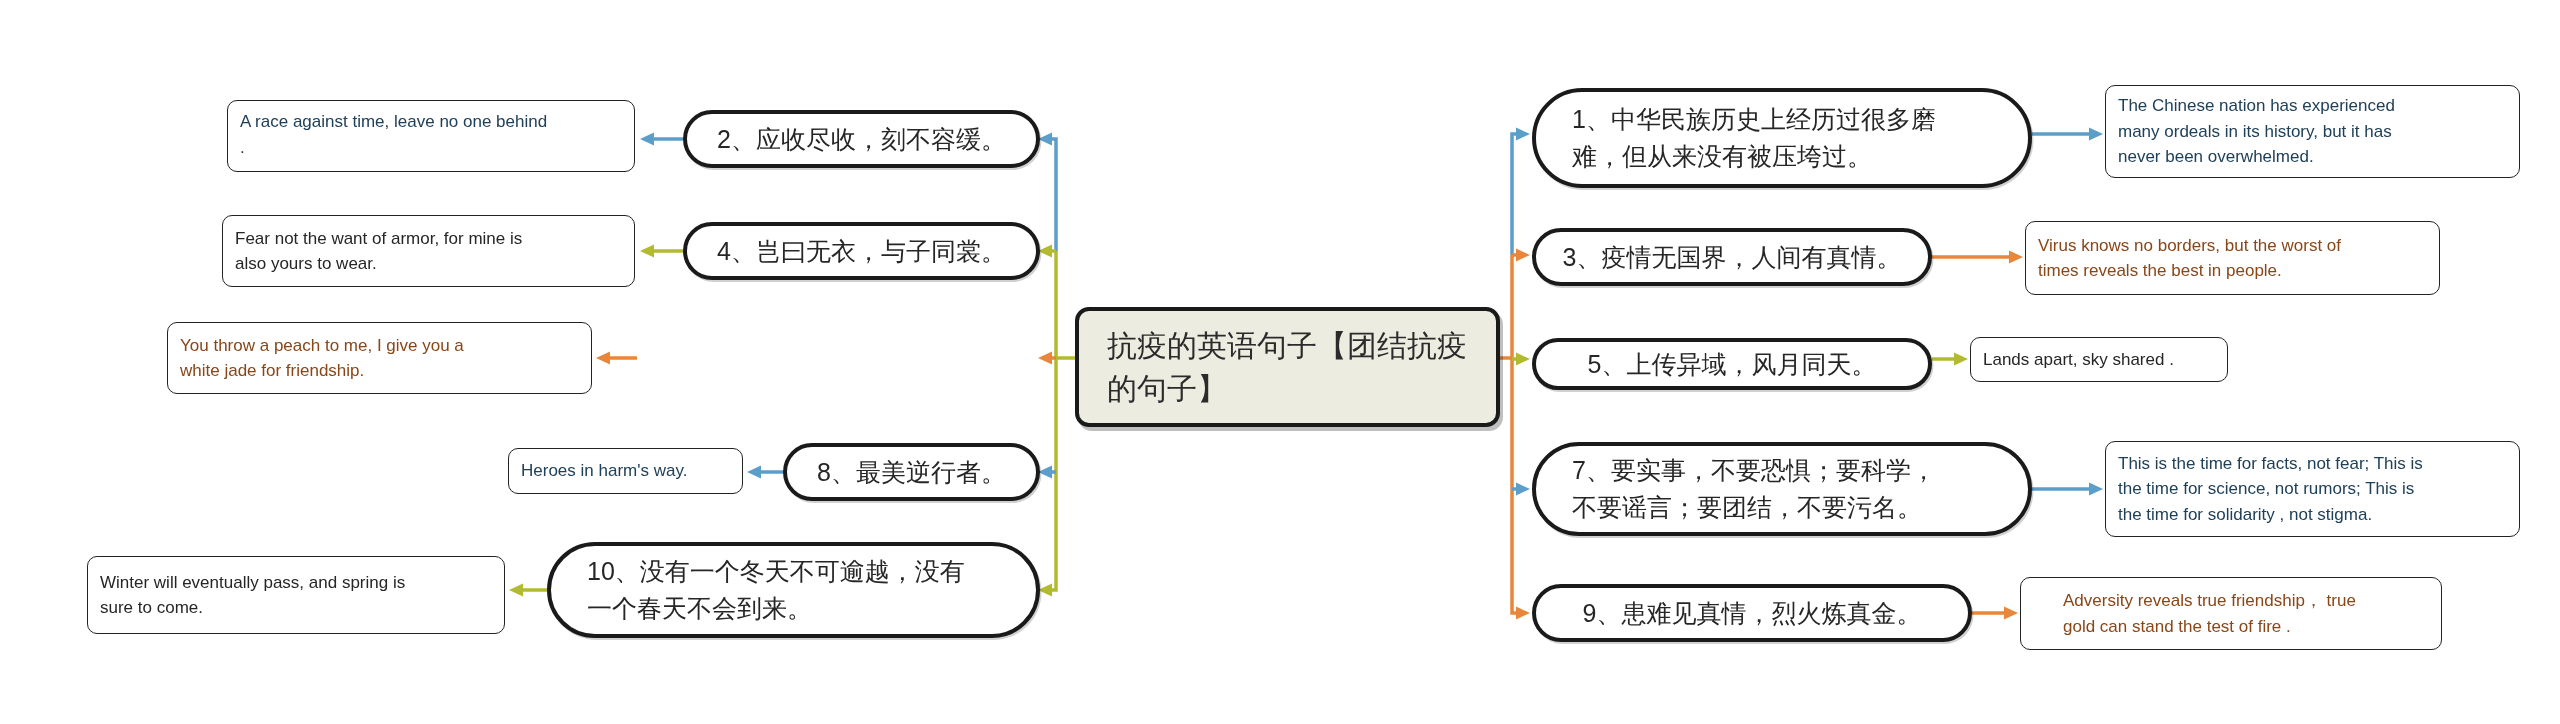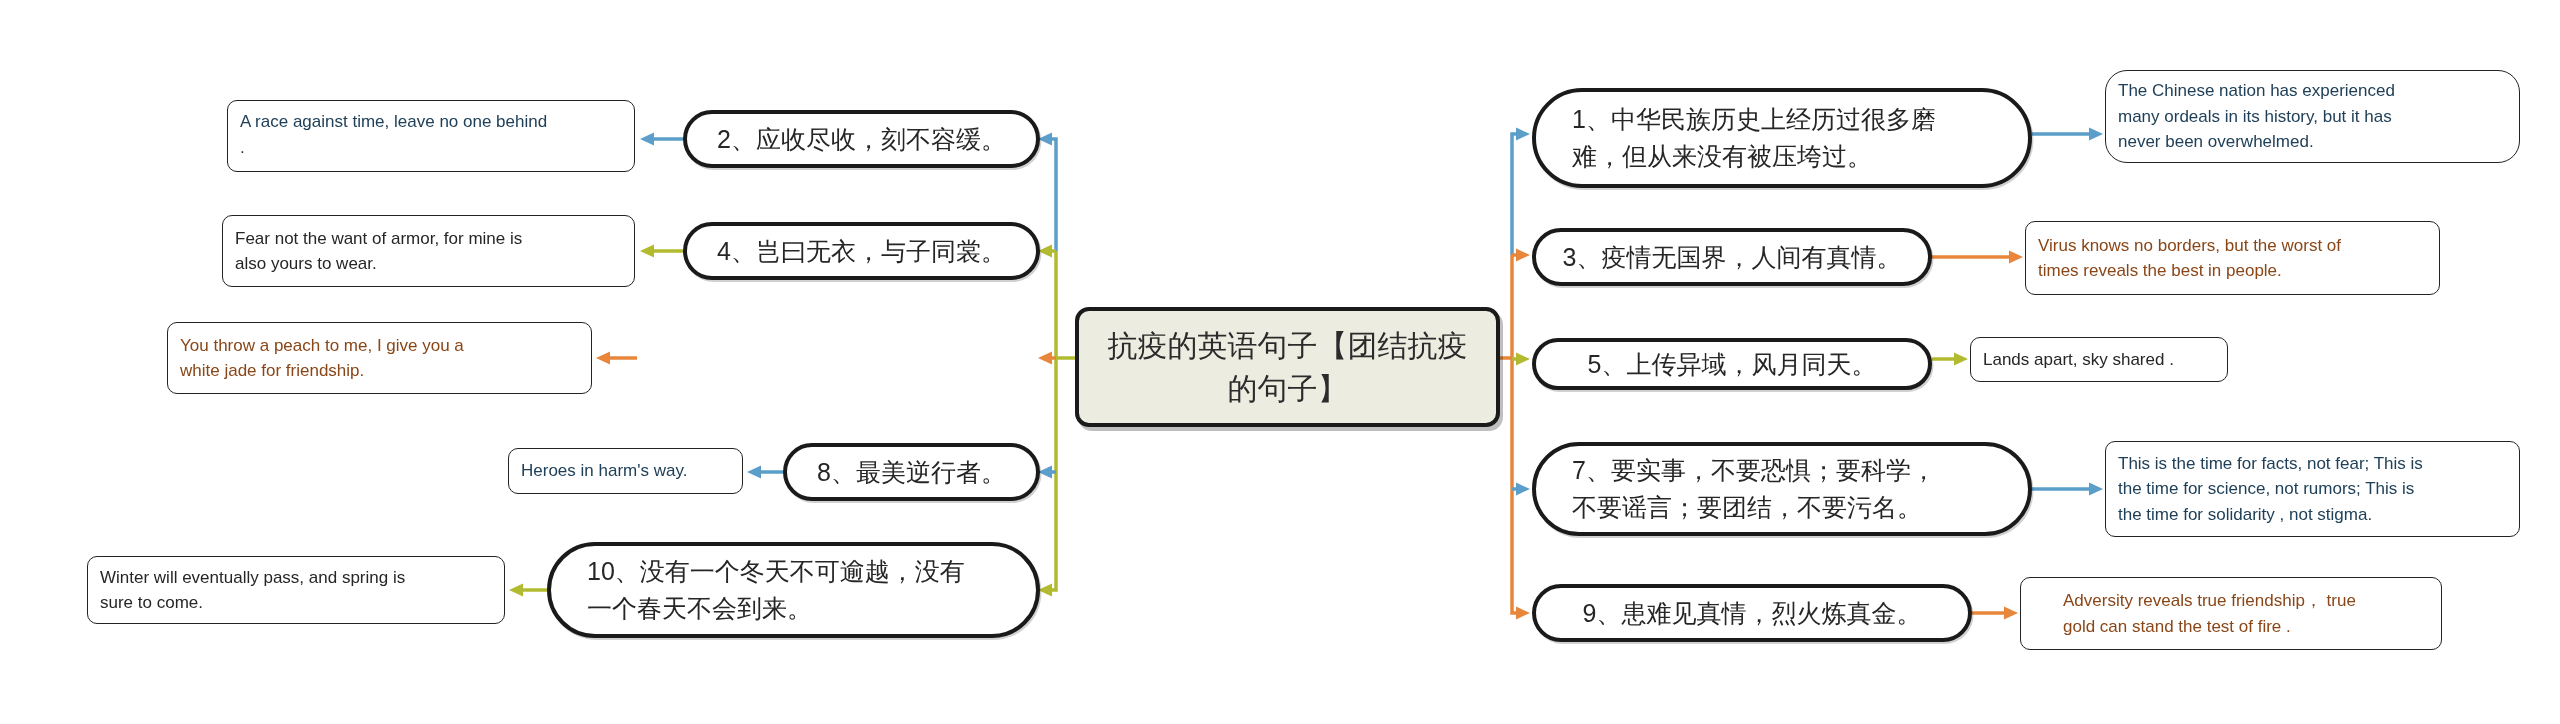--- a/index.html
+++ b/index.html
@@ -7,21 +7,21 @@
           font-family:"Liberation Sans","DejaVu Sans",sans-serif;}
   #wires{position:absolute;left:0;top:0;width:2560px;height:724px;pointer-events:none;}
 
   .node{position:absolute;box-sizing:border-box;background:#ffffff;border:4px solid #1a1a1a;
         border-radius:999px;display:flex;align-items:center;justify-content:center;
         color:#262626;font-size:25px;line-height:1.4;white-space:nowrap;
         box-shadow:1.5px 2px 0 rgba(0,0,0,0.18);}
   .node.multi{white-space:pre-line;justify-content:flex-start;text-align:left;
         padding:0 36px;line-height:1.5;}
   .center-node{position:absolute;box-sizing:border-box;background:#EDECE1;border:4px solid #1a1a1a;
-        border-radius:14px;display:flex;align-items:center;justify-content:center;text-align:center;
+        border-radius:14px;display:flex;align-items:center;justify-content:center;text-align:left;
         color:#2b2b2b;font-size:30px;line-height:1.45;padding:0 28px;
         box-shadow:3px 4px 0 rgba(0,0,0,0.25);}
   .en{position:absolute;box-sizing:border-box;background:#ffffff;border:1.5px solid #222222;
         border-radius:10px;font-size:17px;line-height:1.5;padding:8px 12px;
         white-space:pre-line;display:flex;align-items:center;}
   .en.single{white-space:nowrap;}
   .c-blue{color:#1F4058;}
   .c-brown{color:#8A4617;}
   .c-black{color:#262626;}
 </style>
@@ -87,32 +87,32 @@
   <div class="node multi" style="left:547px;top:542px;width:493px;height:96px;">10、没有一个冬天不可逾越，没有
 一个春天不会到来。</div>
 
   <div class="en c-blue" style="left:227px;top:100px;width:408px;height:72px;align-items:flex-start;">A race against time, leave no one behind
 .</div>
   <div class="en c-black" style="left:222px;top:215px;width:413px;height:72px;">Fear not the want of armor, for mine is
 also yours to wear.</div>
   <div class="en c-brown" style="left:167px;top:322px;width:425px;height:72px;">You throw a peach to me, I give you a
 white jade for friendship.</div>
   <div class="en single c-blue" style="left:508px;top:448px;width:235px;height:46px;">Heroes in harm's way.</div>
-  <div class="en c-black" style="left:87px;top:556px;width:418px;height:68px;">Winter will eventually pass, and spring is
+  <div class="en c-black" style="left:87px;top:556px;width:418px;height:78px;">Winter will eventually pass, and spring is
 sure to come.</div>
 
   <div class="node multi" style="left:1532px;top:88px;width:500px;height:100px;">1、中华民族历史上经历过很多磨
 难，但从来没有被压垮过。</div>
   <div class="node" style="left:1532px;top:228px;width:400px;height:58px;">3、疫情无国界，人间有真情。</div>
   <div class="node" style="left:1532px;top:338px;width:400px;height:52px;">5、上传异域，风月同天。</div>
   <div class="node multi" style="left:1532px;top:442px;width:500px;height:94px;">7、要实事，不要恐惧；要科学，
 不要谣言；要团结，不要污名。</div>
   <div class="node" style="left:1532px;top:584px;width:440px;height:58px;">9、患难见真情，烈火炼真金。</div>
 
-  <div class="en c-blue" style="left:2105px;top:70px;width:415px;height:93px;border-radius:22px;">The Chinese nation has experienced
+  <div class="en c-blue" style="left:2105px;top:85px;width:415px;height:93px;">The Chinese nation has experienced
 many ordeals in its history, but it has
 never been overwhelmed.</div>
   <div class="en single c-black" style="left:1970px;top:337px;width:258px;height:45px;">Lands apart, sky shared .</div>
   <div class="en c-brown" style="left:2025px;top:221px;width:415px;height:74px;">Virus knows no borders, but the worst of
 times reveals the best in people.</div>
   <div class="en c-blue" style="left:2105px;top:441px;width:415px;height:96px;">This is the time for facts, not fear; This is
 the time for science, not rumors; This is
 the time for solidarity , not stigma.</div>
   <div class="en c-brown" style="left:2020px;top:577px;width:422px;height:73px;padding-left:42px;">Adversity reveals true friendship， true
 gold can stand the test of fire .</div>

